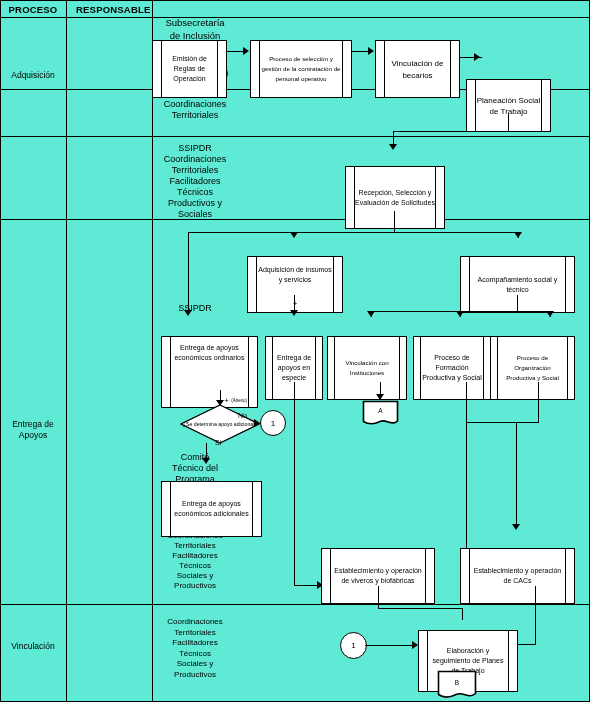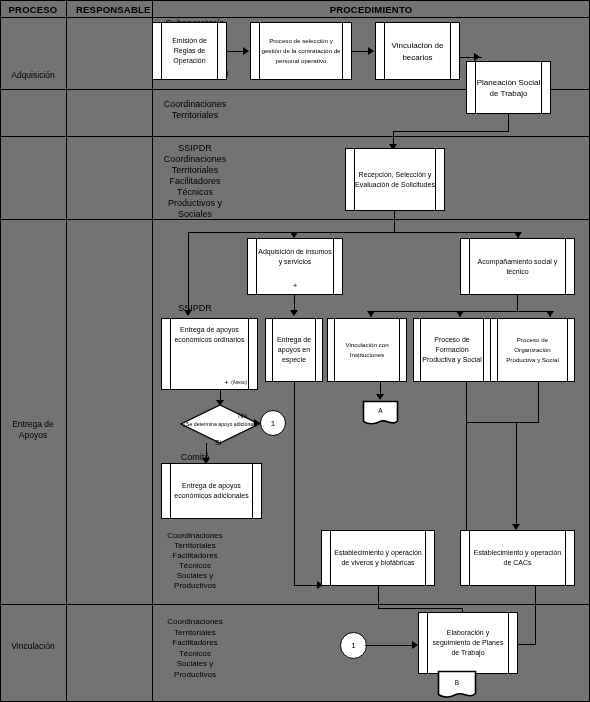--- a/index.html
+++ b/index.html
@@ -1,31 +1,31 @@
 <!DOCTYPE html>
 <html><head>
 <meta charset="utf-8">
 <style>
   html,body{margin:0;padding:0;background:#ffffff;}
   body{font-family:"Liberation Sans","DejaVu Sans",sans-serif;color:#000;}
 
-  #page{position:relative;width:590px;height:702px;background:#737373;overflow:hidden;}
+  #page{position:relative;width:590px;height:702px;background:#5eead4;overflow:hidden;}
 
   
   .gridline{position:absolute;background:#000;}
   .hline{height:1px;left:0;width:590px;}
   .vline{width:1px;top:0;height:702px;}
 
   
   .hdr{position:absolute;font-weight:bold;font-size:9.5px;text-align:center;letter-spacing:.2px;}
   .rowlabel{position:absolute;text-align:center;font-size:8.5px;line-height:10.5px;}
   .respcell{position:absolute;text-align:center;font-size:9px;line-height:11px;}
 
   
-  .pbox{position:absolute;border:1.6px solid #000;background:#fff;box-sizing:border-box;}
+  .pbox{position:absolute;border:1.6px solid #000;background:#fff;box-sizing:border-box;margin-top:18px;}
   .pbox .inner-l,.pbox .inner-r{position:absolute;top:0;bottom:0;width:0;border-left:1.2px solid #000;}
   .pbox .inner-l{left:8px;}
   .pbox .inner-r{right:8px;}
   .pbox .txt{position:absolute;left:9px;right:9px;top:50%;transform:translateY(-50%);
              text-align:center;line-height:11.5px;font-size:8px;}
   .pbox .txt.tiny{font-size:6.2px;line-height:10px;}
   .pbox .txt.sm{font-size:7px;line-height:10px;}
 
   .plus{position:absolute;right:10px;bottom:2px;font-size:8px;}
   .plus .anexo{font-size:4.5px;vertical-align:middle;}
@@ -70,21 +70,20 @@
   <div class="gridline hline" style="top:604px;"></div>
   <div class="gridline hline" style="top:701px;"></div>
 
   <div class="gridline vline" style="left:0;"></div>
   <div class="gridline vline" style="left:66px;"></div>
   <div class="gridline vline" style="left:152px;"></div>
   <div class="gridline vline" style="left:589px;"></div>
 
   <div class="hdr" style="left:0;top:4px;width:66px;">PROCESO</div>
   <div class="hdr" style="left:152px;top:4px;width:0;white-space:nowrap;transform:translateX(-50%);margin-left:-76px;">RESPONSABLE</div>
-  <div class="hdr" style="left:153px;top:4px;width:436px;">PROCEDIMIENTO</div>
 
   <div class="respcell" style="left:152px;top:17px;width:86px;font-size:9.5px;line-height:12.5px;">
     <div>Subsecretaría</div>
     <div>de Inclusión</div>
     <div>Productiva y</div>
     <div>Desarrollo</div>
     <div>Rural (SSIPDR)</div>
   </div>
 
   <div class="rowlabel" style="left:0;top:70px;width:66px;white-space:pre-line;">Adquisición</div>

